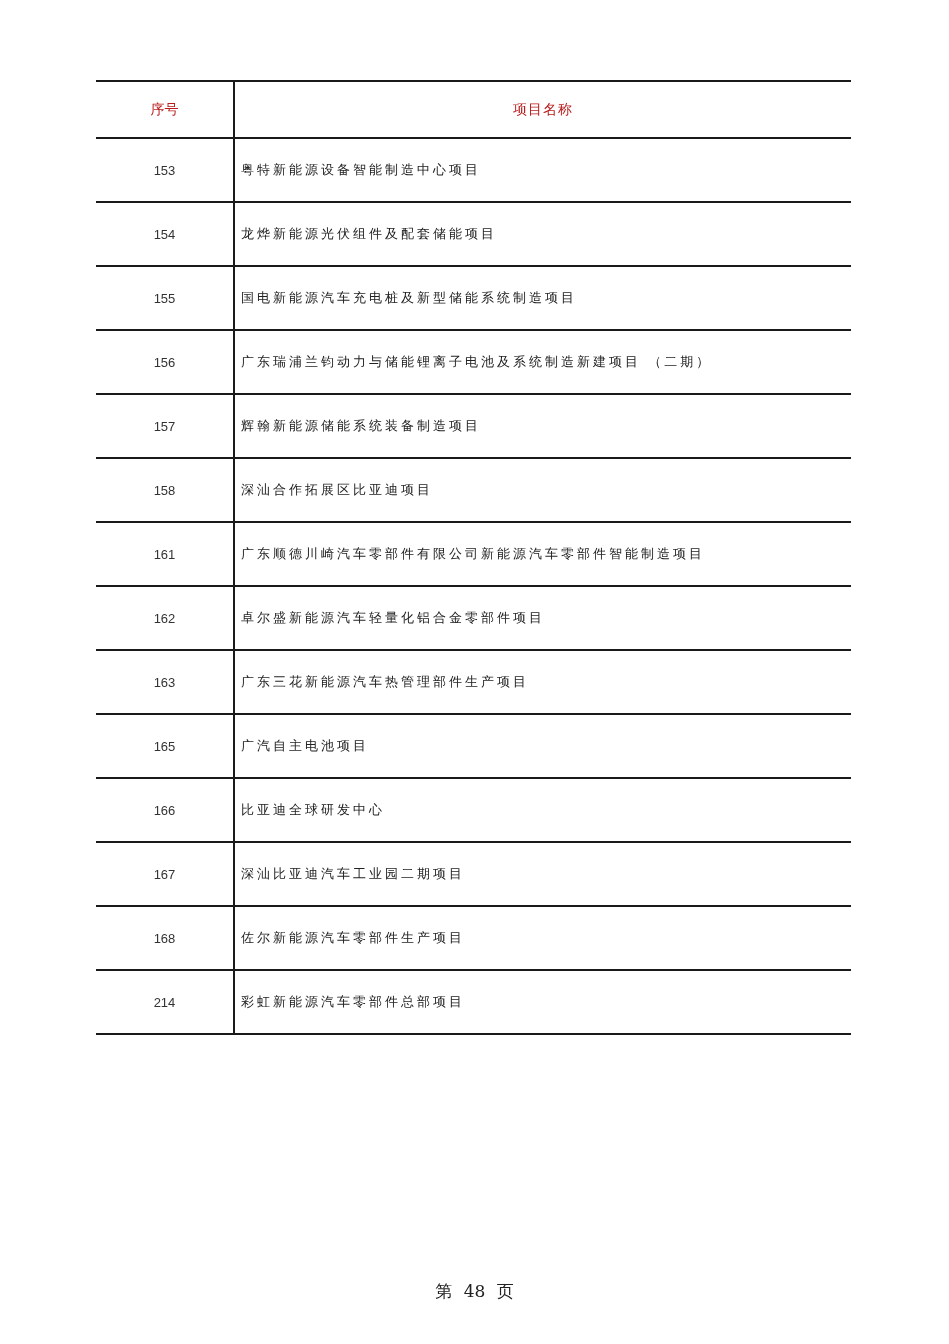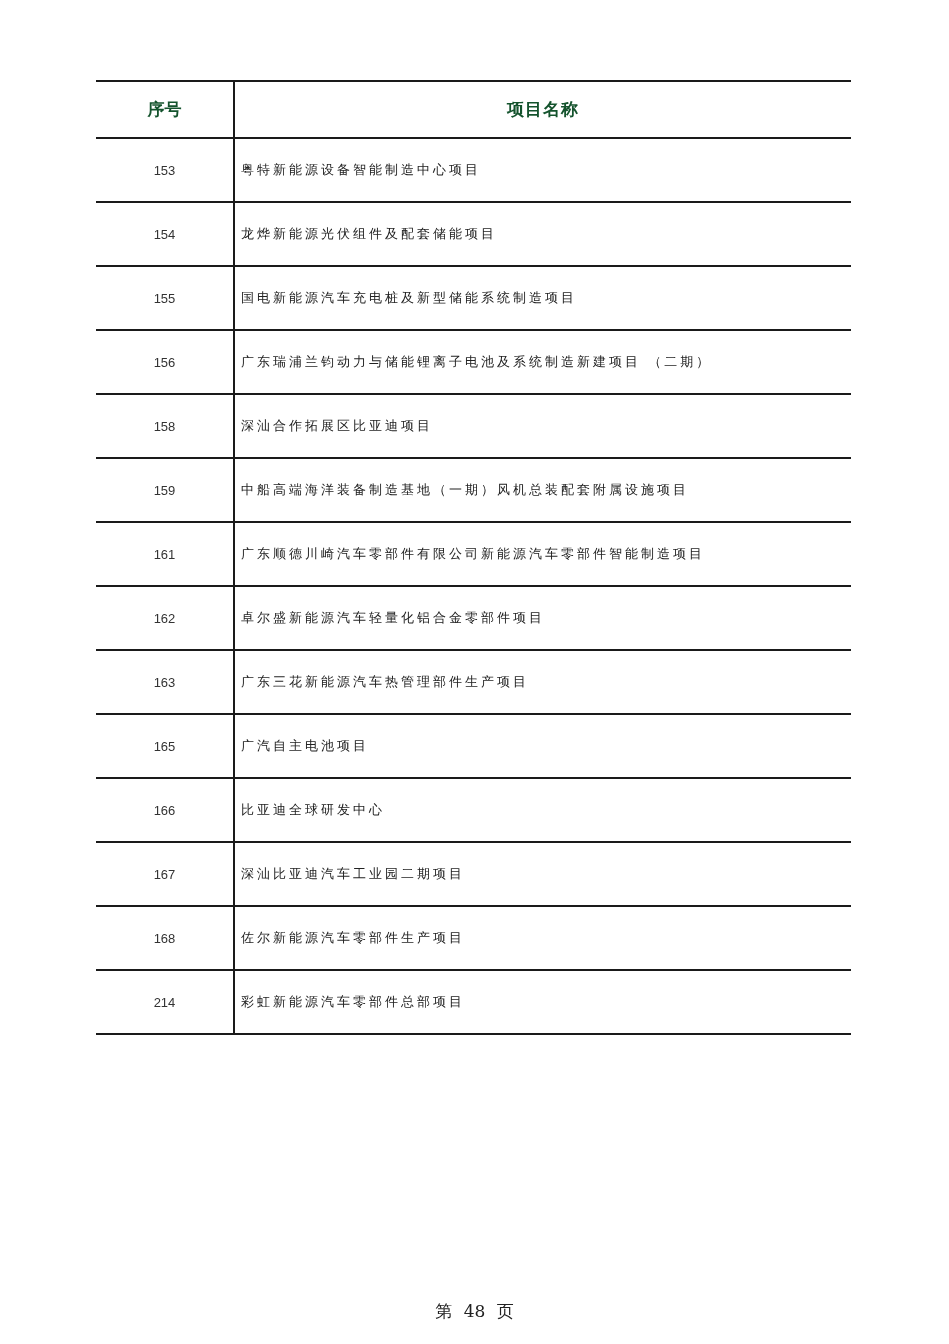--- a/index.html
+++ b/index.html
@@ -1,28 +1,28 @@
 <!DOCTYPE html>
 <html><head>
 <meta charset="utf-8">
 <style>
   html, body { margin: 0; padding: 0; background: #ffffff; }
   body { width: 949px; height: 1344px; position: relative; overflow: hidden;
          font-family: "DejaVu Sans", sans-serif; color: #222; }
   .tbl { position: absolute; left: 96px; top: 80px; width: 755px;
          border-collapse: collapse; }
   .tbl td, .tbl th { border-top: 2px solid #1a1a1a; border-bottom: 2px solid #1a1a1a; padding: 0; }
-  .tbl th { height: 55px; font-weight: bold; font-size: 17px; color: #14532d; }
+  .tbl th { height: 55px; font-weight: normal; font-size: 14px; color: #b91c1c; }
   .tbl td { height: 62px; font-size: 13px; }
   .c1 { width: 137px; text-align: center; border-right: 2px solid #1a1a1a; }
   .c2 { text-align: left; padding-left: 6px !important; letter-spacing: 3px; }
   th.c2 { text-align: center; letter-spacing: 1px; padding-left: 0 !important; }
   .num { font-family: "Liberation Sans", sans-serif; font-size: 18px; color: #333; letter-spacing: 0; }
   .footer { position: absolute; top: 1280px; left: 0; width: 949px; text-align: center;
-            font-family: "DejaVu Serif", serif; font-size: 17px; color: #222; word-spacing: 6px; margin-top: 20px; }
+            font-family: "DejaVu Serif", serif; font-size: 17px; color: #222; word-spacing: 6px; }
 </style>
 </head>
 <body>
 
 <table class="tbl">
   <thead>
     <tr>
       <th class="c1">序号</th>
       <th class="c2">项目名称</th>
     </tr>
@@ -38,26 +38,26 @@
       </tr>
       <tr>
         <td class="c1 num">155</td>
         <td class="c2">国电新能源汽车充电桩及新型储能系统制造项目</td>
       </tr>
       <tr>
         <td class="c1 num">156</td>
         <td class="c2">广东瑞浦兰钧动力与储能锂离子电池及系统制造新建项目 （二期）</td>
       </tr>
       <tr>
+        <td class="c1 num">157</td>
+        <td class="c2">辉翰新能源储能系统装备制造项目</td>
+      </tr>
+      <tr>
         <td class="c1 num">158</td>
         <td class="c2">深汕合作拓展区比亚迪项目</td>
-      </tr>
-      <tr>
-        <td class="c1 num">159</td>
-        <td class="c2">中船高端海洋装备制造基地（一期）风机总装配套附属设施项目</td>
       </tr>
       <tr>
         <td class="c1 num">161</td>
         <td class="c2">广东顺德川崎汽车零部件有限公司新能源汽车零部件智能制造项目</td>
       </tr>
       <tr>
         <td class="c1 num">162</td>
         <td class="c2">卓尔盛新能源汽车轻量化铝合金零部件项目</td>
       </tr>
       <tr>

